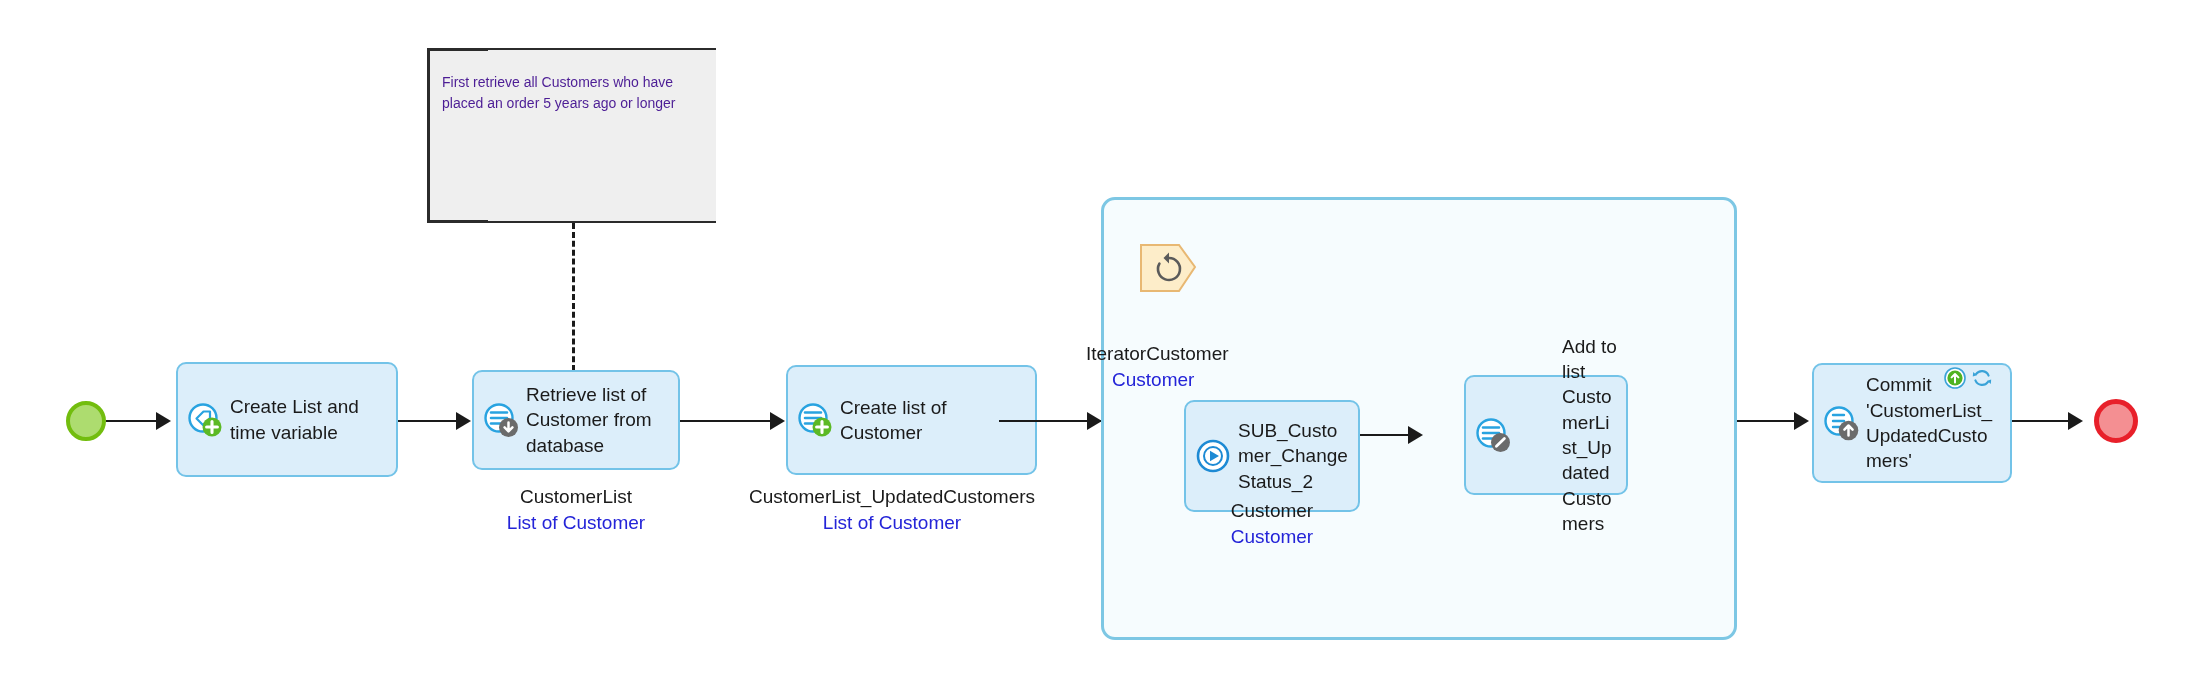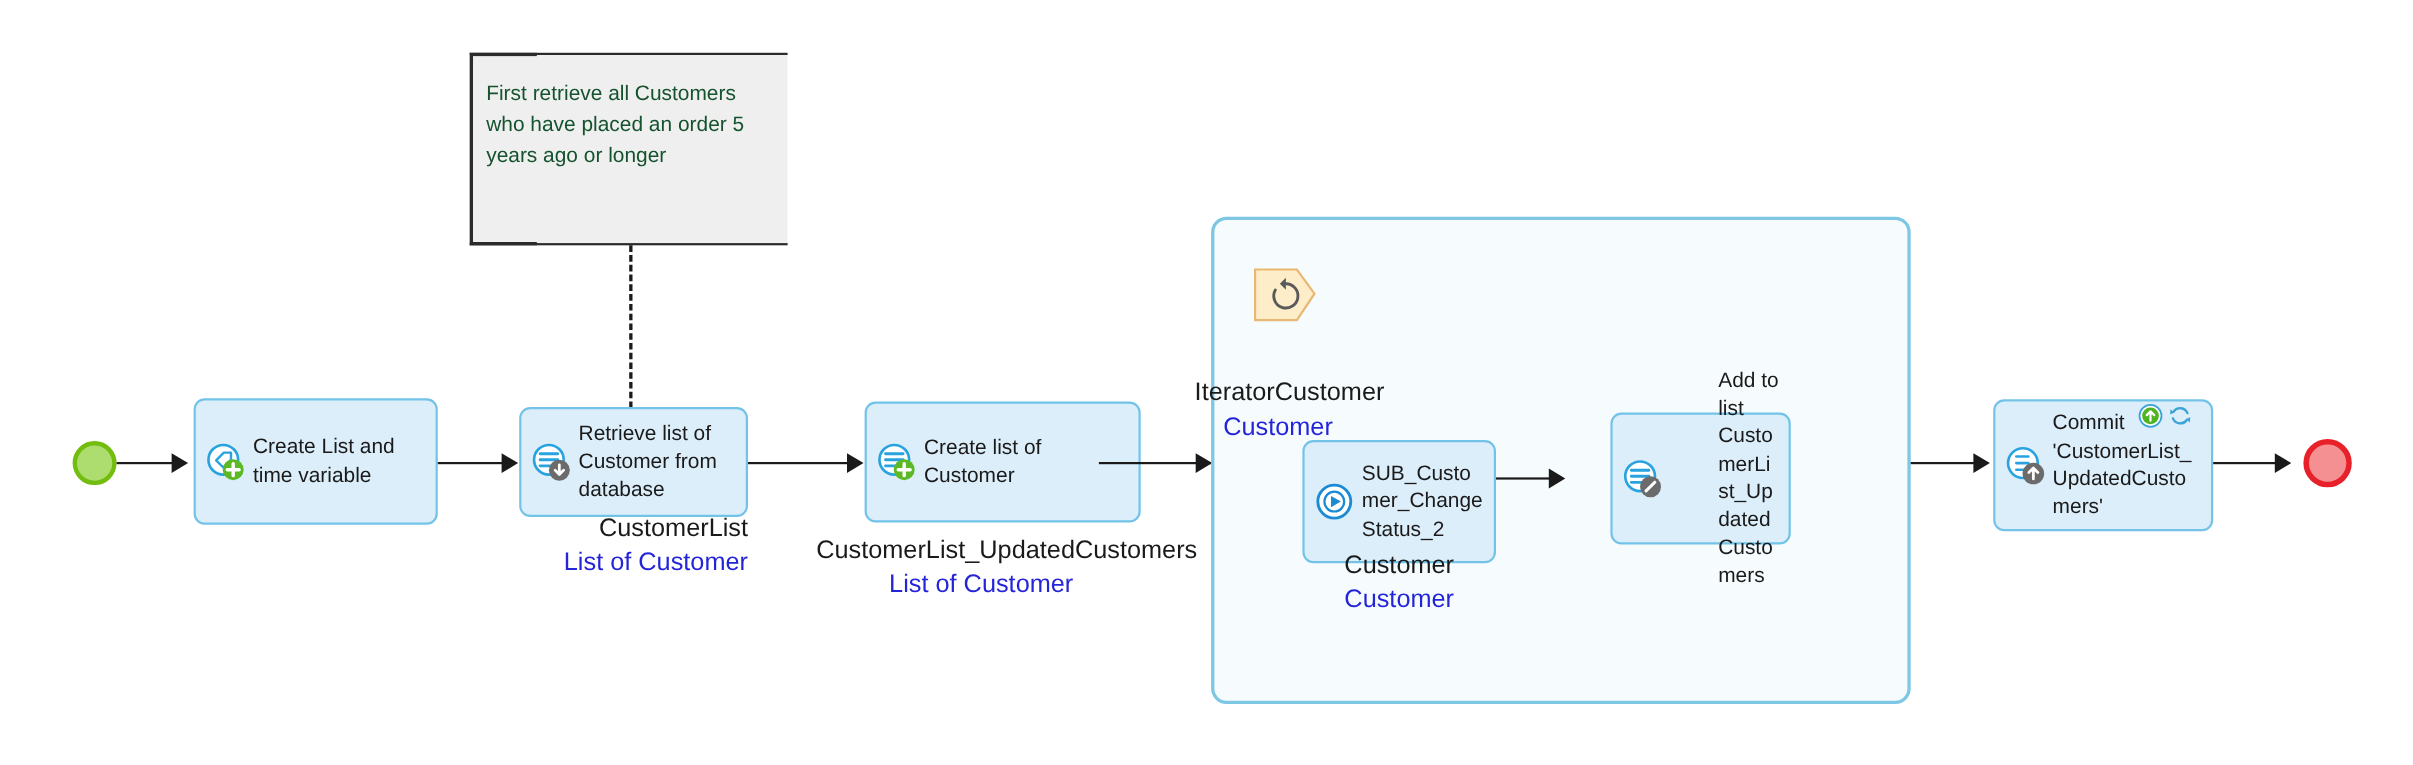--- a/index.html
+++ b/index.html
@@ -42,21 +42,21 @@
     line-height: 1.33;
     color: #1a1a1a;
     word-break: break-word;
     padding-right: 8px;
   }
 
   
   .caption {
     position: absolute;
     text-align: center;
-    font-size: 23px;
+    font-size: 19px;
     line-height: 1.18;
     color: #1a1a1a;
     white-space: nowrap;
   }
   .caption .sub {
     display: block;
     color: #2424d8;
     margin-top: 4px;
   }
   .caption.left-align { text-align: left; }
@@ -100,23 +100,23 @@
     border-left: 3px solid #2b2b2b;
     border-top: 2px solid #2b2b2b;
     border-bottom: 2px solid #2b2b2b;
     border-right: none;
   }
   .note-inner {
     position: absolute;
     left: 12px;
     top: 22px;
     right: 10px;
-    font-size: 19px;
+    font-size: 14px;
     line-height: 1.48;
-    color: #14532d;
+    color: #4c1d95;
   }
   .note-border-patch-top,
   .note-border-patch-bottom {
     position: absolute;
     left: 0;
     width: 58px;
     height: 3px;
     background: #2b2b2b;
   }
 
@@ -188,21 +188,21 @@
     <span class="node-icon">
       <svg width="38" height="38" viewBox="0 0 38 38">
         <circle cx="17" cy="17" r="13.5" fill="#ffffff" stroke="#29a3e0" stroke-width="2.4"></circle>
         <path d="M9 11.5 h16 M9 17 h16 M9 22.5 h12" stroke="#29a3e0" stroke-width="2.6" stroke-linecap="round"></path>
         <circle cx="26.5" cy="26.5" r="9.5" fill="#6b6b6b"></circle>
         <path d="M26.5 21.5 v8.5 M22.6 26.4 l3.9 3.9 l3.9 -3.9" fill="none" stroke="#ffffff" stroke-width="2.5" stroke-linecap="round" stroke-linejoin="round"></path>
       </svg>
     </span>
     <span class="node-title">Retrieve list of Customer from database</span>
   </div>
-  <div class="caption" style="left:472px; top:466px; width:208px;text-align:right;">
+  <div class="caption" style="left:472px; top:486px; width:208px;">
     <span>CustomerList</span>
     <span class="sub">List of Customer</span>
   </div>
 
   <div class="conn" style="left:680px; top:420px; width:100px;"></div>
   <div class="arrowhead" style="left:770px; top:412px;"></div>
 
   <div class="node" style="left:786px; top:365px; width:251px; height:110px;">
     <span class="node-icon">
       <svg width="38" height="38" viewBox="0 0 38 38">

